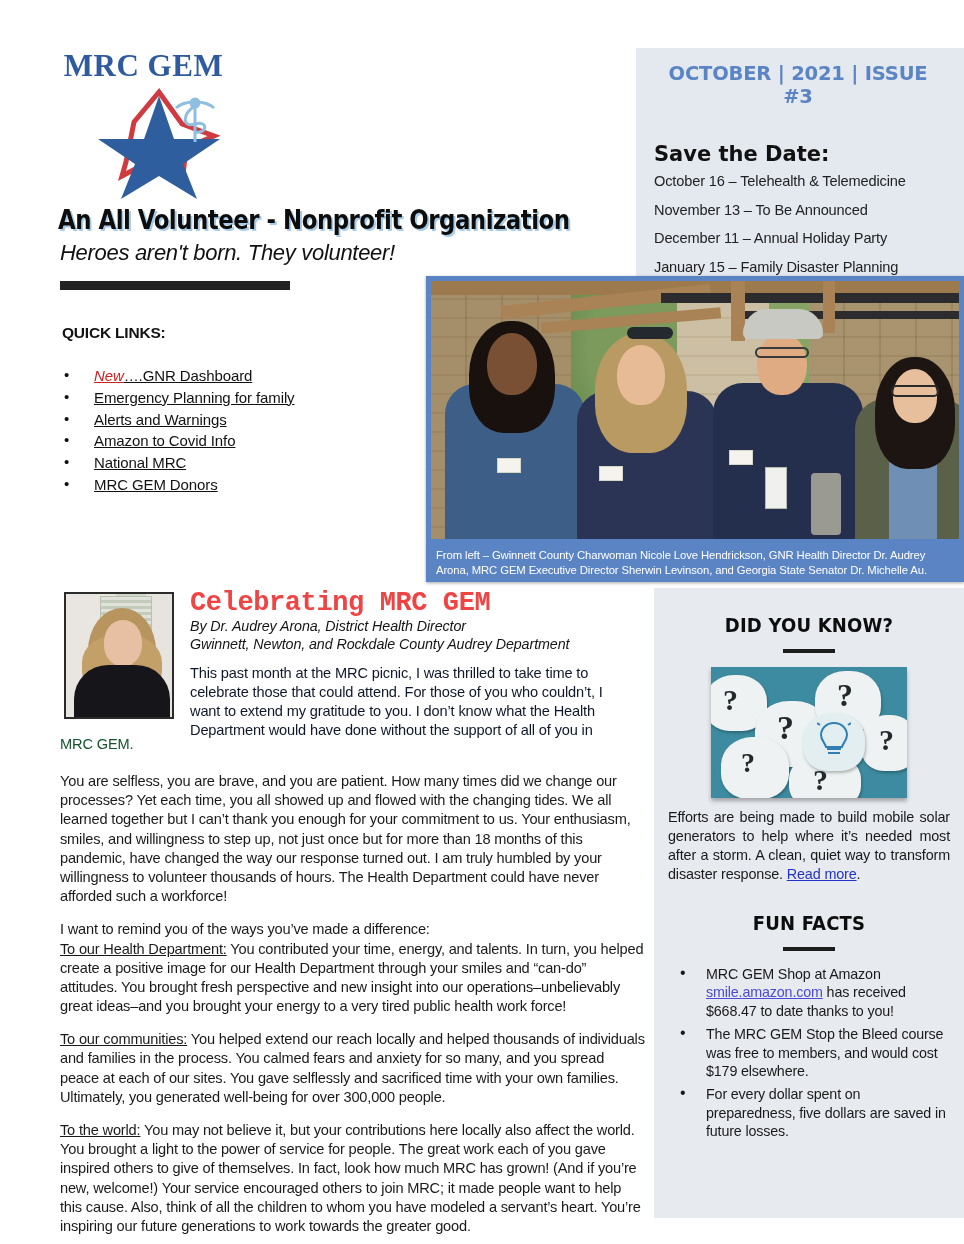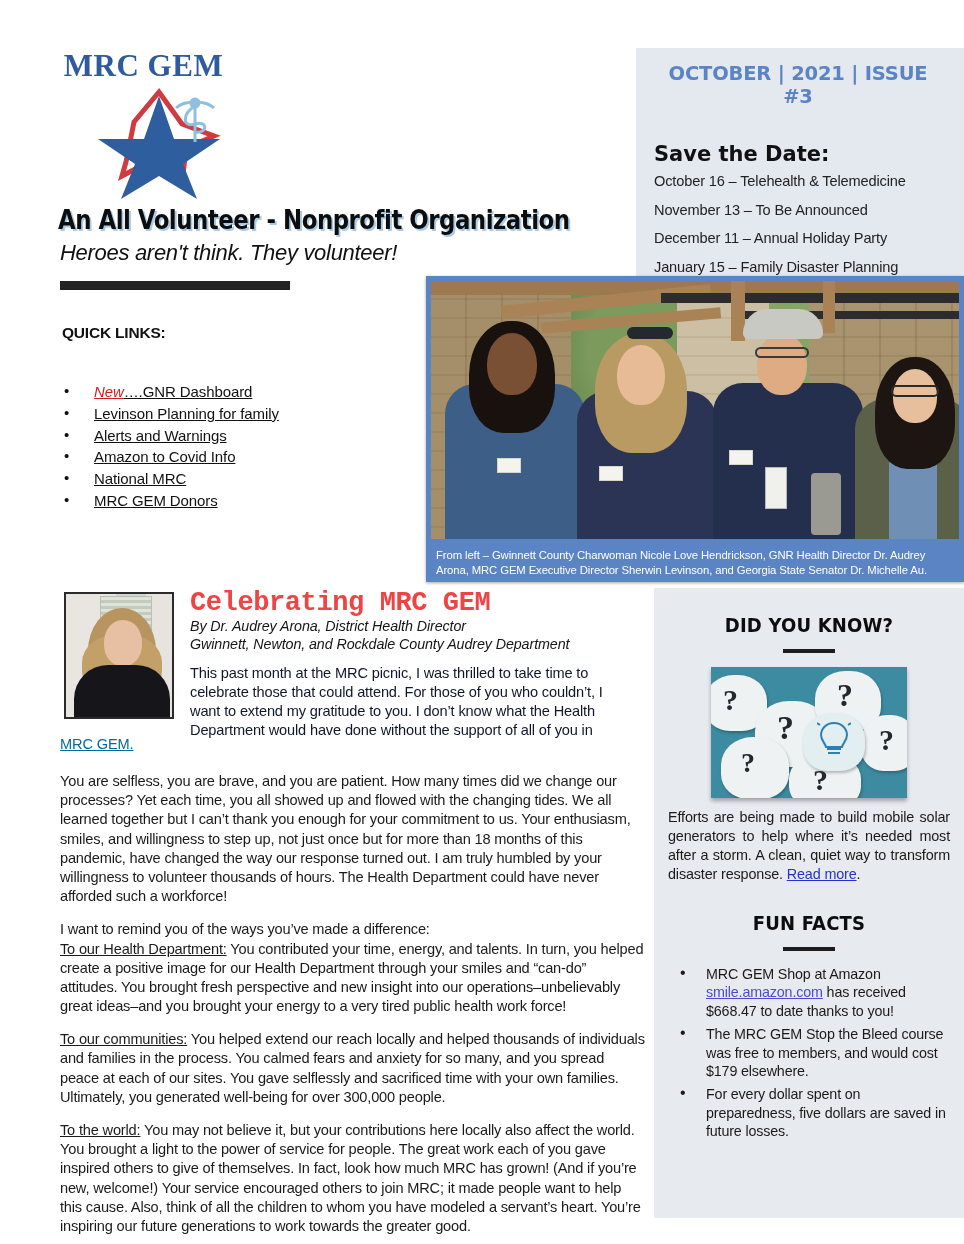--- a/index.html
+++ b/index.html
@@ -111,21 +111,21 @@
     position: absolute;
     left: 62px; top: 324px;
     font-family: Liberation Sans, sans-serif;
     font-weight: bold;
     font-size: 15.5px;
     color: #111;
     letter-spacing: -0.2px;
   }
   .quicklinks {
     position: absolute;
-    left: 62px; top: 384px;
+    left: 62px; top: 368px;
     width: 330px;
     list-style: none;
   }
   .quicklinks li {
     font-size: 15px;
     color: #111;
     line-height: 1.0;
     margin-bottom: 6.8px;
     padding-left: 32px;
     position: relative;
@@ -247,23 +247,22 @@
     width: 432px;
     font-size: 14.6px;
     line-height: 1.31;
     color: #0f172a;
     letter-spacing: -0.15px;
   }
   .lead-tail {
     position: absolute;
     left: 60px; top: 736px;
     font-size: 14.6px;
-    color: #0369a1;
+    color: #14532d;
     letter-spacing: -0.15px;
-    text-decoration: underline;
   }
   .body-col {
     position: absolute;
     left: 60px; top: 772px;
     width: 585px;
     font-size: 14.6px;
     line-height: 1.315;
     color: #1a1a1a;
     letter-spacing: -0.18px;
   }
@@ -347,36 +346,36 @@
     <g stroke="#8fbfe0" stroke-width="3" fill="none">
       <path d="M131 22 L131 58"></path>
       <path d="M131 22 C118 30 118 44 131 40 C144 36 144 50 131 48"></path>
       <path d="M112 24 C120 16 142 16 150 24"></path>
       <circle cx="131" cy="19" r="4" fill="#8fbfe0"></circle>
     </g>
   </svg>
 </div>
 
 <div class="tagline">An All Volunteer - Nonprofit Organization</div>
-<div class="subtagline">Heroes aren't think. They volunteer!</div>
+<div class="subtagline">Heroes aren't born. They volunteer!</div>
 <div class="black-rule"></div>
 
 <div class="savedate-panel">
   <div class="issue-line">OCTOBER | 2021 | ISSUE #3</div>
   <div class="savedate-title">Save the Date:</div>
   <div class="savedate-item">October 16 – Telehealth &amp; Telemedicine</div>
   <div class="savedate-item">November 13 – To Be Announced</div>
   <div class="savedate-item">December 11 – Annual Holiday Party</div>
   <div class="savedate-item">January 15 – Family Disaster Planning</div>
 </div>
 
 <div class="quicklinks-title">QUICK LINKS:</div>
 <ul class="quicklinks">
   <li><span class="ql-new">New</span><span class="ql-link">….GNR Dashboard</span></li>
-  <li><span class="ql-link">Levinson Planning for family</span></li>
+  <li><span class="ql-link">Emergency Planning for family</span></li>
   <li><span class="ql-link">Alerts and Warnings</span></li>
   <li><span class="ql-link">Amazon to Covid Info</span></li>
   <li><span class="ql-link">National MRC</span></li>
   <li><span class="ql-link">MRC GEM Donors</span></li>
 </ul>
 
 <div class="hero">
   <div class="hero-photo">
     <div class="ph-bg"></div>
     <div class="ph-green"></div>

